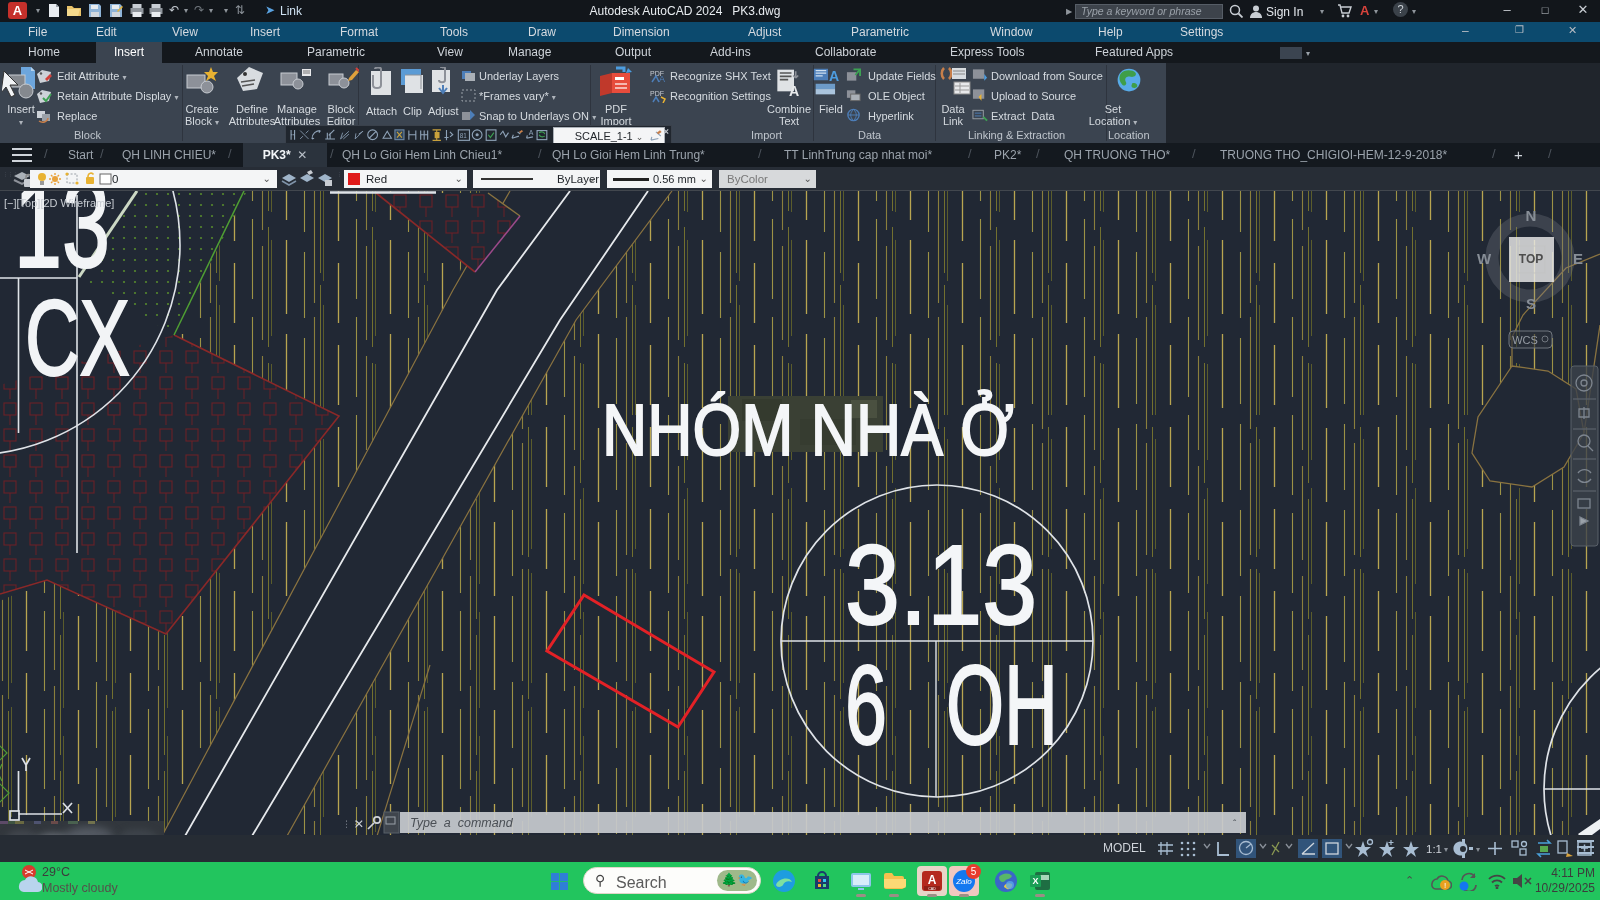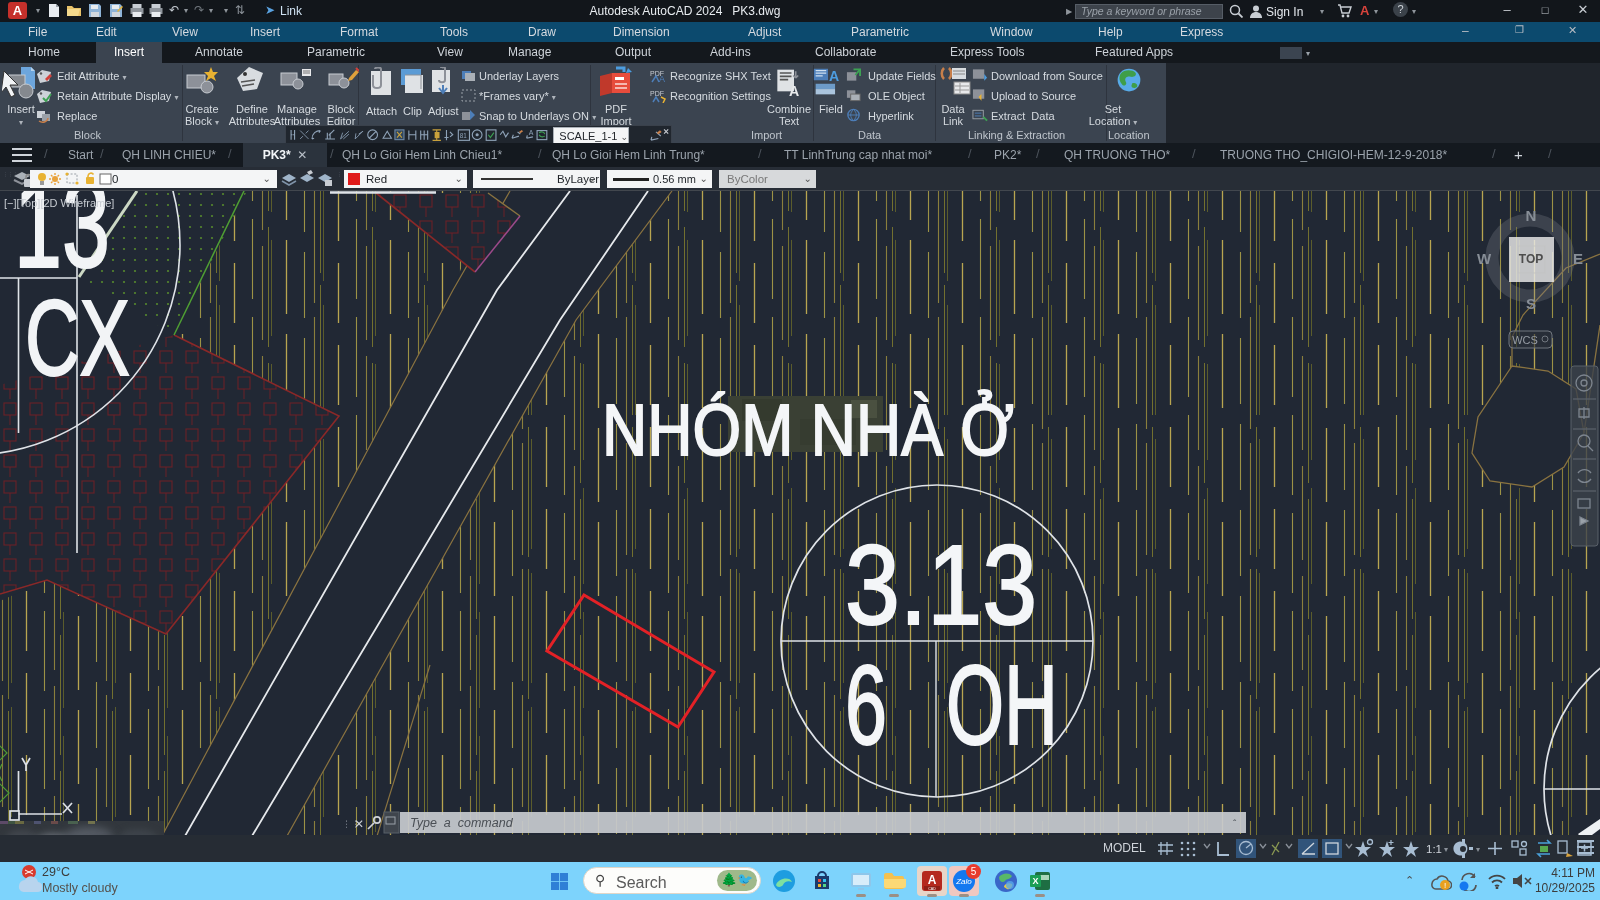--- a/index.html
+++ b/index.html
@@ -32,21 +32,21 @@
 .ftab{position:absolute;top:5px;white-space:nowrap}
 .fslash{position:absolute;top:3px;color:#4d545c;font-size:13px}
 #ftab-active{position:absolute;left:243px;top:0;height:24px;width:84px;background:#2b333d;color:#f2f5f8;font-weight:bold;text-align:center;line-height:24px}
 
 #props{left:0;top:167px;width:1600px;height:24px;background:#272d36;border-bottom:1px solid #42474e}
 .combo{position:absolute;top:3px;height:18px;background:#f4f5f6;color:#22262b;font-size:11.5px;line-height:18px}
 .combo .ar{position:absolute;right:4px;top:0;color:#555;font-size:9px}
 
 #statusbar{left:0;top:835px;width:1600px;height:27px;background:#262c34;color:#c9ced5}
 
-#taskbar{left:0;top:862px;width:1600px;height:38px;background:#7dd3fc;color:#3c3c3c}
+#taskbar{left:0;top:862px;width:1600px;height:38px;background:#22c55e;color:#3c3c3c}
 .tico{position:absolute;top:7px;width:24px;height:24px;border-radius:4px;font-size:15px;text-align:center;line-height:24px}
 .trun:after{content:"";position:absolute;left:7px;bottom:-4px;width:10px;height:3px;border-radius:2px;background:#9b8f85}
 </style></head><body>
 <div id="stage">
 <div class="abs" id="titlebar">
  <div class="abs" style="left:8px;top:2px;width:19px;height:17px;background:#c5302b;border-radius:3px;color:#fff;font-weight:bold;font-size:13px;text-align:center;line-height:17px">A</div>
  <div class="qicon" style="left:30px;color:#8f959c;font-size:8px">▾</div>
  <svg class="qicon" style="left:46px" width="14" height="15" viewBox="0 0 14 15">
         <path d="M2 1h7l3 3v10H2z" fill="#e8ecf0"></path>
         <path d="M9 1l3 3H9z" fill="#9aa1a9"></path>
@@ -116,21 +116,21 @@
  <div class="mitem" style="left:172px">View</div>
       <div class="mitem" style="left:250px">Insert</div>
  <div class="mitem" style="left:340px">Format</div>
       <div class="mitem" style="left:440px">Tools</div>
  <div class="mitem" style="left:528px">Draw</div>
       <div class="mitem" style="left:613px">Dimension</div>
  <div class="mitem" style="left:748px">Adjust</div>
       <div class="mitem" style="left:851px">Parametric</div>
  <div class="mitem" style="left:990px">Window</div>
       <div class="mitem" style="left:1098px">Help</div>
- <div class="mitem" style="left:1180px">Express</div>
+ <div class="mitem" style="left:1180px">Settings</div>
  <div class="abs" style="left:1462px;top:2px;color:#b8bdc4;font-size:12px">–</div>
  <div class="abs" style="left:1515px;top:2px;color:#b8bdc4;font-size:10px">❐</div>
  <div class="abs" style="left:1568px;top:2px;color:#b8bdc4;font-size:11px">✕</div>
 </div>
 <div class="abs" id="rtabs">
  <div class="rtab" style="left:28px">Home</div>
  <div id="rtab-active">Insert</div>
  <div class="rtab" style="left:195px">Annotate</div>
       <div class="rtab" style="left:307px">Parametric</div>
  <div class="rtab" style="left:437px">View</div>
@@ -363,21 +363,21 @@
         <path d="M286 11l3 4 5-7" stroke="#3da153"></path>
   <path d="M303 11l4-5 4 8 4-6"></path>
   <path d="M320 16l10-3m-10 3l2-5m6-4l4 3"></path>
         <path d="M330 7l4-3 2 2-4 3z" fill="#c87f4a" stroke="none"></path>
   <path d="M341 16l9-2m-9 2l1-4"></path>
         <text x="344" y="12" font-size="10" stroke="none" fill="#8fa3b8">A</text>
   <rect x="356" y="5" width="14" height="13"></rect>
         <path d="M359 8c3-2 7-1 8 2m0 3c-3 2-7 1-8-2" stroke="#3da153"></path>
  </svg>
 </div>
-<div class="abs" style="left:553px;top:127px;width:76px;height:17px;background:#f4f5f6;border:1px solid #aab0b7;font-size:11px;color:#22262b;line-height:16px;text-align:right">SCALE_1-1 <span style="color:#555;font-size:9px">⌄</span></div>
+<div class="abs" style="left:553px;top:127px;width:112px;height:17px;background:#f4f5f6;border:1px solid #aab0b7;font-size:11px;color:#22262b;line-height:16px;text-align:center">SCALE_1-1 <span style="color:#555;font-size:9px">⌄</span></div>
 <svg class="abs" style="left:649px;top:127px" width="22" height="18" viewBox="0 0 26 22" fill="none" stroke="#8fa3b8" stroke-width="1.4">
       <path d="M2 16l9-2m-9 2l1-4m5-6l6 5"></path>
       <path d="M9 7l4-3 2 2-4 3z" fill="#c87f4a" stroke="none"></path>
       <path d="M18 3l5 5m-5 0l5-5" stroke="#c8ccd2"></path>
     </svg>
 <div class="abs" id="ftabs">
  <div class="abs" style="left:12px;top:5px;width:20px;height:14px;border-top:2px solid #cfd4da;border-bottom:2px solid #cfd4da">
         <div style="margin-top:4px;height:2px;background:#cfd4da"></div>
       </div>
  <div class="fslash" style="left:44px">/</div>

